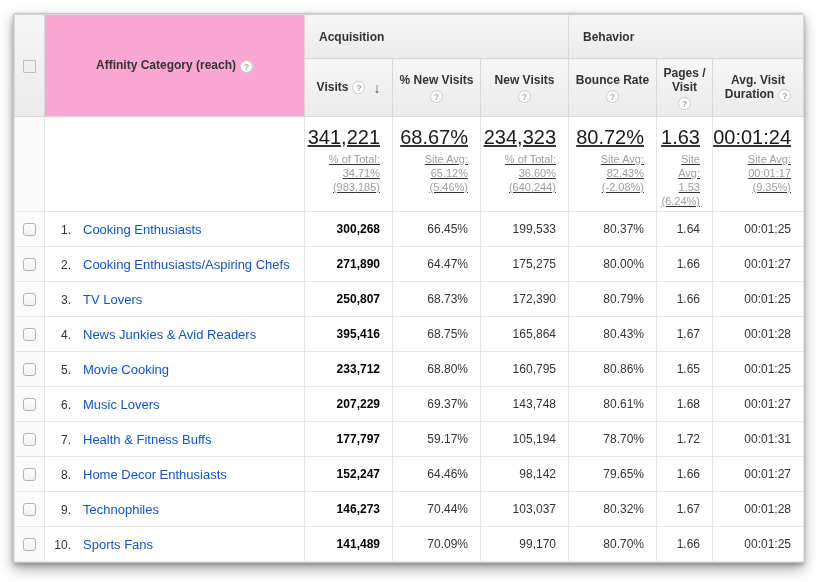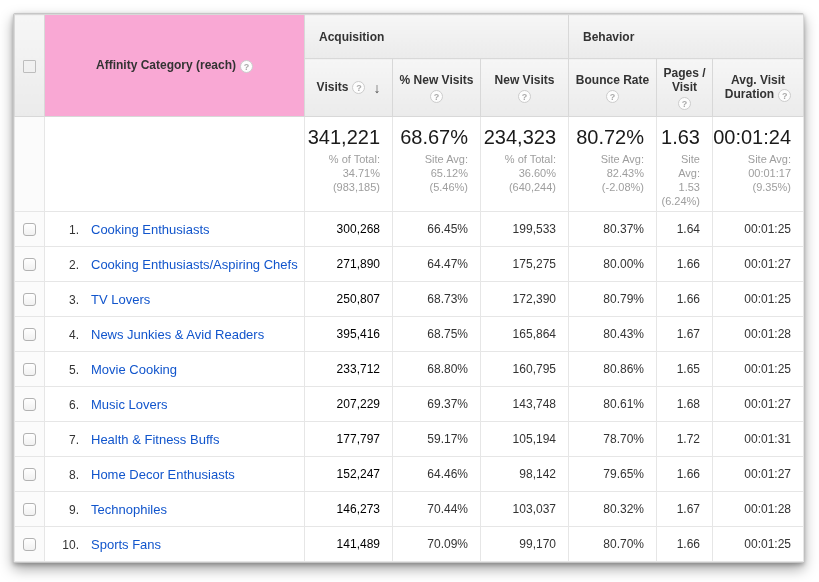--- a/index.html
+++ b/index.html
@@ -88,52 +88,52 @@
     background: transparent;
   }
   
   td {
     border: 1px solid #e6e6e6;
     font-size: 12px;
     color: #333;
     vertical-align: middle;
     background: #fff;
   }
-  tr.summary-row td { height: 95px; vertical-align: top; padding-top: 9px; }
+  tr.summary-row td { height: 95px; vertical-align: top; padding-top: 9px; text-decoration: underline; }
   td.num { text-align: right; padding-right: 12px; }
   td.cb-cell { text-align: center; background: #fbfbfb; }
   .big {
     font-size: 20px;
     color: #1a1a1a;
     line-height: 22px;
     white-space: pre-line;
   }
   .sub {
     font-size: 11px;
     color: #9e9e9e;
     line-height: 14px;
     margin-top: 4px;
     white-space: pre-line;
   }
   tr.data-row td { height: 35px; }
-  td.name-cell { padding-left: 8px; }
+  td.name-cell { padding-left: 0; }
   .rank {
     display: inline-block;
     width: 26px;
     text-align: right;
     margin-right: 12px;
     color: #333;
   }
   a.dim-link {
     color: #1155cc;
     text-decoration: none;
     font-size: 13px;
     cursor: pointer;
   }
-  td.visits-val { font-weight: normal; color: #000; }
+  td.visits-val { font-weight: bold; color: #000; }
 </style>
 </head>
 <body>
 
 <div class="card">
 <table class="ga">
   <colgroup>
     <col style="width:30px">
         <col style="width:260px">
         <col style="width:88px">

